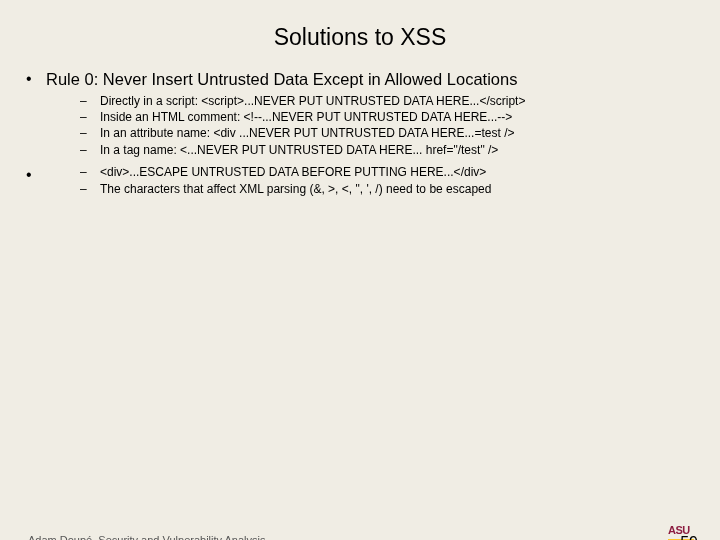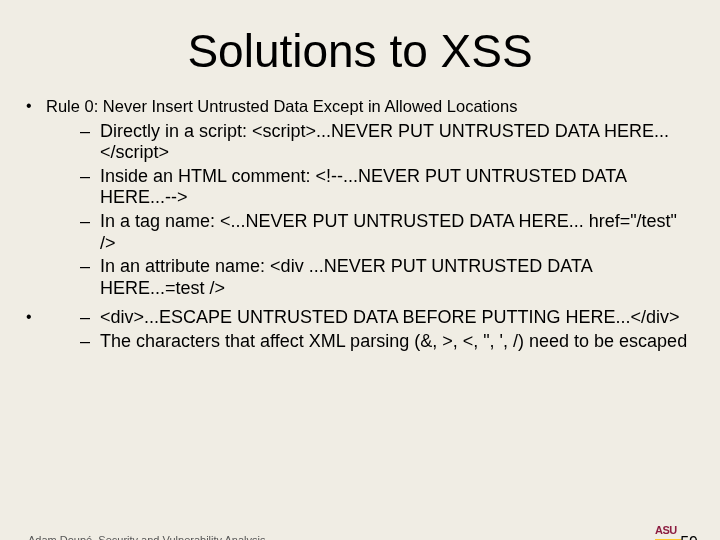--- a/index.html
+++ b/index.html
@@ -13,21 +13,21 @@
     overflow: hidden;
   }
   .slide {
     position: relative;
     width: 720px;
     height: 540px;
     box-sizing: border-box;
   }
   .title {
     text-align: center;
-    font-size: 46px;
+    font-size: 23px;
     font-weight: 400;
     margin-top: 24px;
     margin-bottom: 18px;
     font-family: Arial, sans-serif;
   }
   .content {
     padding: 0 28px 0 20px;
   }
   ul.top {
     list-style: none;
@@ -49,21 +49,21 @@
     font-size: 16px;
   }
   ul.sub {
     list-style: none;
     margin: 4px 0 8px 0;
     padding: 0 0 0 34px;
   }
   ul.sub > li {
     position: relative;
     padding-left: 20px;
-    font-size: 18px;
+    font-size: 12px;
     line-height: 1.2;
     margin-bottom: 2px;
   }
   ul.sub > li::before {
     content: "–";
     position: absolute;
     left: 0;
     top: 0;
   }
   .footer {
@@ -75,21 +75,21 @@
   }
   .page-num {
     position: absolute;
     right: 22px;
     bottom: 12px;
     font-size: 16px;
     color: #000;
   }
   .logo {
     position: absolute;
-    right: 35px;
+    right: 22px;
     bottom: 30px;
     width: 30px;
     height: 14px;
   }
   .logo .asu {
     font-family: Arial, sans-serif;
     font-weight: 900;
     font-size: 11px;
     color: #8c1d40;
     letter-spacing: -0.5px;
@@ -110,22 +110,22 @@
 <div class="slide">
   <div class="title">Solutions to XSS</div>
 
   <div class="content">
     <ul class="top">
       <li>
         <span>Rule 0: Never Insert Untrusted Data Except in Allowed Locations</span>
         <ul class="sub">
           <li>Directly in a script: &lt;script&gt;...NEVER PUT UNTRUSTED DATA HERE...&lt;/script&gt;</li>
           <li>Inside an HTML comment: &lt;!--...NEVER PUT UNTRUSTED DATA HERE...--&gt;</li>
+          <li>In an attribute name: &lt;div ...NEVER PUT UNTRUSTED DATA HERE...=test /&gt;</li>
           <li>In a tag name: &lt;...NEVER PUT UNTRUSTED DATA HERE... href="/test" /&gt;</li>
-          <li>In an attribute name: &lt;div ...NEVER PUT UNTRUSTED DATA HERE...=test /&gt;</li>
         </ul>
       </li>
       <li>
         <ul class="sub">
           <li>&lt;div&gt;...ESCAPE UNTRUSTED DATA BEFORE PUTTING HERE...&lt;/div&gt;</li>
           <li>The characters that affect XML parsing (&amp;, &gt;, &lt;, ", ', /) need to be escaped</li>
         </ul>
       </li>
     </ul>
   </div>

